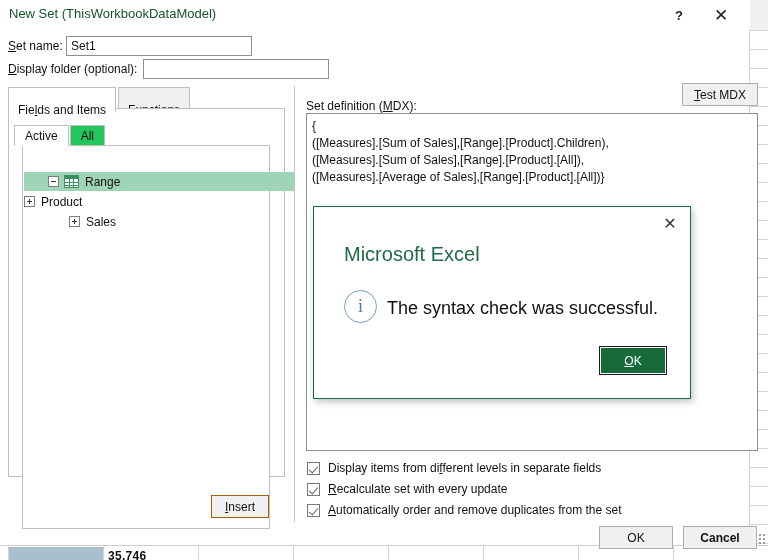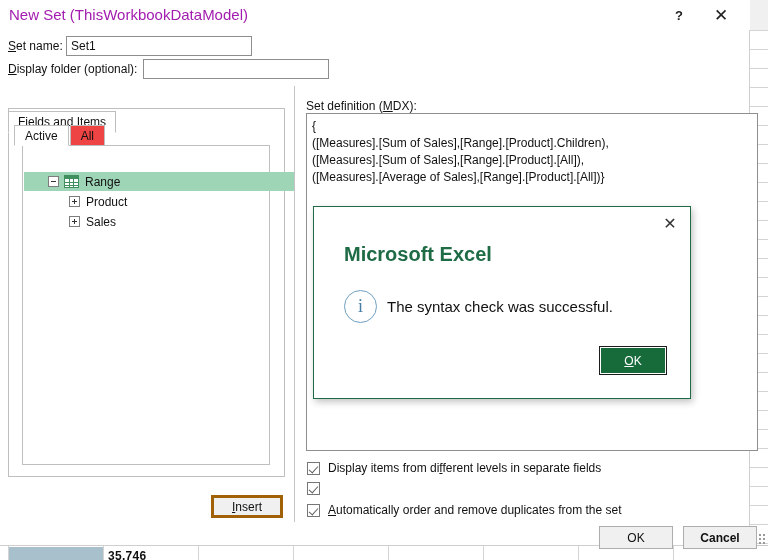--- a/index.html
+++ b/index.html
@@ -64,21 +64,21 @@
     border-right: 1px solid #cfcfcf;
     border-bottom: 1px solid #cfcfcf;
     box-sizing: border-box;
   }
   #dialog-titlebar {
     position: absolute; left: 0; top: 0; width: 750px; height: 30px;
     background: #ffffff;
   }
   #dialog-title {
     position: absolute; left: 9px; top: 6px;
-    font-size: 15px; color: #a21caf;
+    font-size: 13px; color: #14532d;
   }
   .title-btn {
     position: absolute; top: 0; width: 34px; height: 30px;
     display: flex; align-items: center; justify-content: center;
     font-size: 15px; color: #222; cursor: default;
   }
   #help-button { right: 54px; font-weight: 700; font-size: 13px; }
   #close-button { right: 12px; font-size: 17px; font-weight: 300; }
 
   
@@ -95,43 +95,43 @@
     padding: 0 4px;
     outline: none;
   }
   #set-name-input { left: 66px; top: 36px; width: 186px; height: 20px; }
   #display-folder-input { left: 143px; top: 59px; width: 186px; height: 20px; }
 
   
   #tabs-row { position: absolute; left: 8px; top: 87px; height: 22px; }
   .tab {
     position: relative; float: left; height: 22px; box-sizing: border-box;
-    padding: 0 9px; line-height: 21px; font-size: 12px; color: #111;
-    border: 1px solid #bfbfbf; margin-right: 2px; cursor: default; margin-top: 24px;
+    padding: 12px 9px; line-height: 21px; font-size: 12px; color: #111;
+    border: 1px solid #bfbfbf; margin-right: 2px; cursor: default;
   }
   .tab.active { background: #ffffff; border-bottom-color: #ffffff; z-index: 3; }
   .tab.inactive { background: #f0f0f0; text-decoration: underline; }
 
   
   #left-pane {
     position: absolute; left: 8px; top: 108px;
     width: 277px; height: 369px;
     border: 1px solid #bfbfbf; background: #ffffff; box-sizing: border-box;
   }
   #subtabs-row { position: absolute; left: 14px; top: 125px; height: 21px; z-index: 5; }
   .subtab {
     position: relative; float: left; height: 21px; box-sizing: border-box;
     padding: 0 10px; line-height: 20px; font-size: 12px; color: #111;
     border: 1px solid #bfbfbf; margin-right: 1px; cursor: default;
   }
   .subtab.active { background: #ffffff; border-bottom-color: #ffffff; z-index: 6; }
-  .subtab.inactive { background: #ef4444; }
+  .subtab.inactive { background: #22c55e; }
   #field-list-box {
     position: absolute; left: 22px; top: 145px;
-    width: 248px; height: 320px;
+    width: 248px; height: 384px;
     border: 1px solid #bfbfbf; background: #ffffff; box-sizing: border-box;
   }
 
   
   .tree-row {
     position: absolute; left: 1px; width: 246px; height: 19px;
     display: flex; align-items: center; cursor: default;
   }
   .tree-row.selected { background: #9fd5b7; }
   .expander {
@@ -152,22 +152,22 @@
     border: 1px solid #3f8f5e; background: #ffffff;
     box-sizing: border-box; position: relative; overflow: hidden;
   }
   .grid-icon .gtop { position: absolute; left: 0; top: 0; right: 0; height: 3px; background: #3f8f5e; }
   .grid-icon .gv { position: absolute; top: 0; bottom: 0; width: 1px; background: #3f8f5e; }
   .grid-icon .gh { position: absolute; left: 0; right: 0; height: 1px; background: #3f8f5e; }
   .tree-label { margin-left: 6px; font-size: 12px; color: #111; }
 
   #insert-button {
     position: absolute; left: 211px; top: 495px;
-    width: 72px; height: 23px;
-    background: #f0f0f0; border: 3px solid #a16207;
+    width: 58px; height: 23px;
+    background: #f0f0f0; border: 1px solid #a16207;
     font-family: "Liberation Sans", sans-serif; font-size: 12px; color: #111;
     box-sizing: border-box; cursor: default;
   }
 
   
   #pane-separator {
     position: absolute; left: 294px; top: 86px;
     width: 1px; height: 436px; background: #c4c4c4;
   }
 
@@ -228,33 +228,33 @@
     box-sizing: border-box;
   }
   #msg-close-button {
     position: absolute; right: 6px; top: 4px;
     width: 28px; height: 24px;
     display: flex; align-items: center; justify-content: center;
     font-size: 16px; font-weight: 300; color: #333; cursor: default;
   }
   #msg-app-title {
     position: absolute; left: 30px; top: 36px;
-    font-size: 20px; font-weight: 700; color: #1e6b45;
+    font-size: 20px; font-weight: 400; color: #1e6b45;
   }
   #msg-info-icon {
     position: absolute; left: 30px; top: 83px;
     width: 31px; height: 31px; border-radius: 50%;
     border: 1.6px solid #6f9fc0;
     display: flex; align-items: center; justify-content: center;
     font-size: 18px; color: #4a7fa5;
     font-family: "Liberation Serif", serif;
   }
   #msg-text {
     position: absolute; left: 73px; top: 91px;
-    font-size: 15px; color: #111; text-align: center;
+    font-size: 18px; color: #111; text-align: center;
   }
   #msg-ok-button {
     position: absolute; left: 287px; top: 141px;
     width: 64px; height: 25px;
     background: #176b3a; border: 1px solid #176b3a;
     outline: 1.5px solid #1c1c1c; outline-offset: 1px;
     color: #ffffff; font-family: "Liberation Sans", sans-serif;
     font-size: 12px; box-sizing: border-box; cursor: default;
   }
   .u { text-decoration: underline; }
@@ -360,51 +360,55 @@
       <span class="expander"></span>
       <span class="grid-icon">
         <span class="gtop"></span>
         <span class="gv" style="left:4px;"></span>
         <span class="gv" style="left:8px;"></span>
         <span class="gh" style="top:6px;"></span>
         <span class="gh" style="top:9px;"></span>
       </span>
       <span class="tree-label">Range</span>
     </div>
-    <div class="tree-row" style="top:46px;padding-left:45px;">
+    <div class="tree-row" style="top:46px;">
       <span class="expander plus"></span>
       <span class="tree-label">Product</span>
     </div>
     <div class="tree-row" style="top:66px;padding-left:45px;">
       <span class="expander plus"></span>
       <span class="tree-label">Sales</span>
     </div>
   </div>
 
   <button id="insert-button">
     <span class="u">I</span><span>nsert</span>
   </button>
 
   <div id="pane-separator"></div>
 
   <div id="set-def-label">
     <span>Set definition (<span class="u">M</span>DX):</span>
   </div>
+  <button id="test-mdx-button">
+    <span class="u">T</span><span>est MDX</span>
+  </button>
 
   <textarea id="mdx-textarea" style="">{
 ([Measures].[Sum of Sales],[Range].[Product].Children),
 ([Measures].[Sum of Sales],[Range].[Product].[All]),
 ([Measures].[Average of Sales],[Range].[Product].[All])}</textarea>
 
   <div class="option-row" style="top:461px;text-align:right;">
     <span class="chk checked"></span>
     <span class="option-label">Display items from di<span class="u">f</span>ferent levels in separate fields</span>
   </div>
   <div class="option-row" style="top:482px;">
     <span class="chk checked"></span>
+    <span class="option-label"><span class="u">R</span>ecalculate set with every update</span>
   </div>
   <div class="option-row" style="top:503px;">
     <span class="chk checked"></span>
     <span class="option-label"><span class="u">A</span>utomatically order and remove duplicates from the set</span>
   </div>
 
   <button class="dlg-button" id="ok-button">OK</button>
   <button class="dlg-button" id="cancel-button">Cancel</button>
 </div>
 

